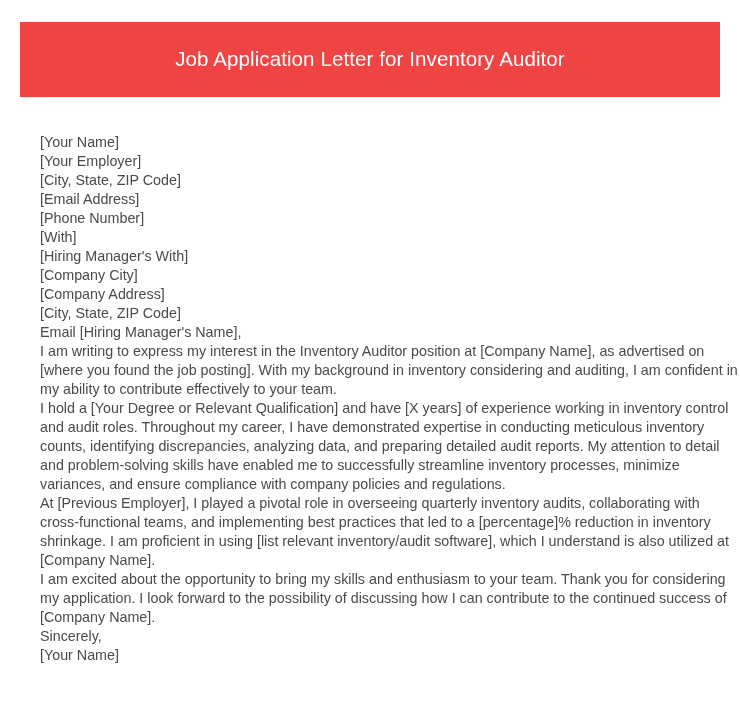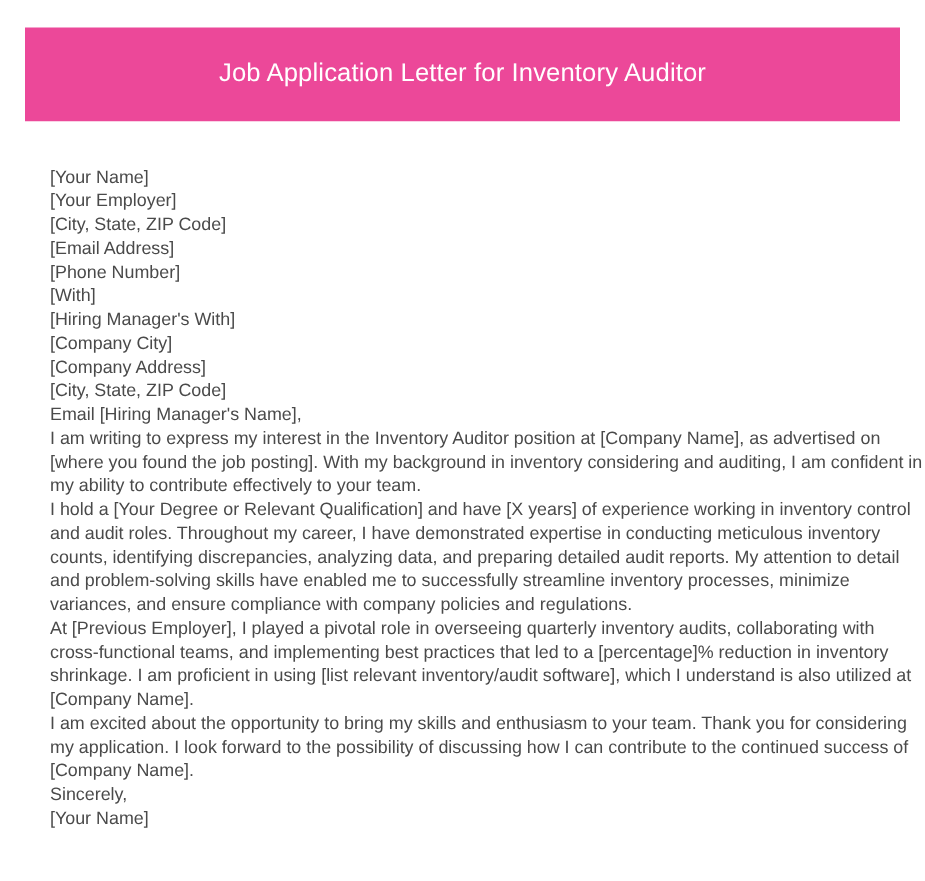--- a/index.html
+++ b/index.html
@@ -18,21 +18,21 @@
     width: 740px;
     height: 705px;
     background: #ffffff;
   }
   .header-banner {
     position: absolute;
     left: 20px;
     top: 22px;
     width: 700px;
     height: 75px;
-    background: #ec4899;
+    background: #ef4444;
     display: flex;
     align-items: center;
     justify-content: center;
     box-sizing: border-box;
   }
   .header-title {
     color: #ffffff;
     font-size: 20.5px;
     font-weight: normal;
     letter-spacing: 0.1px;

